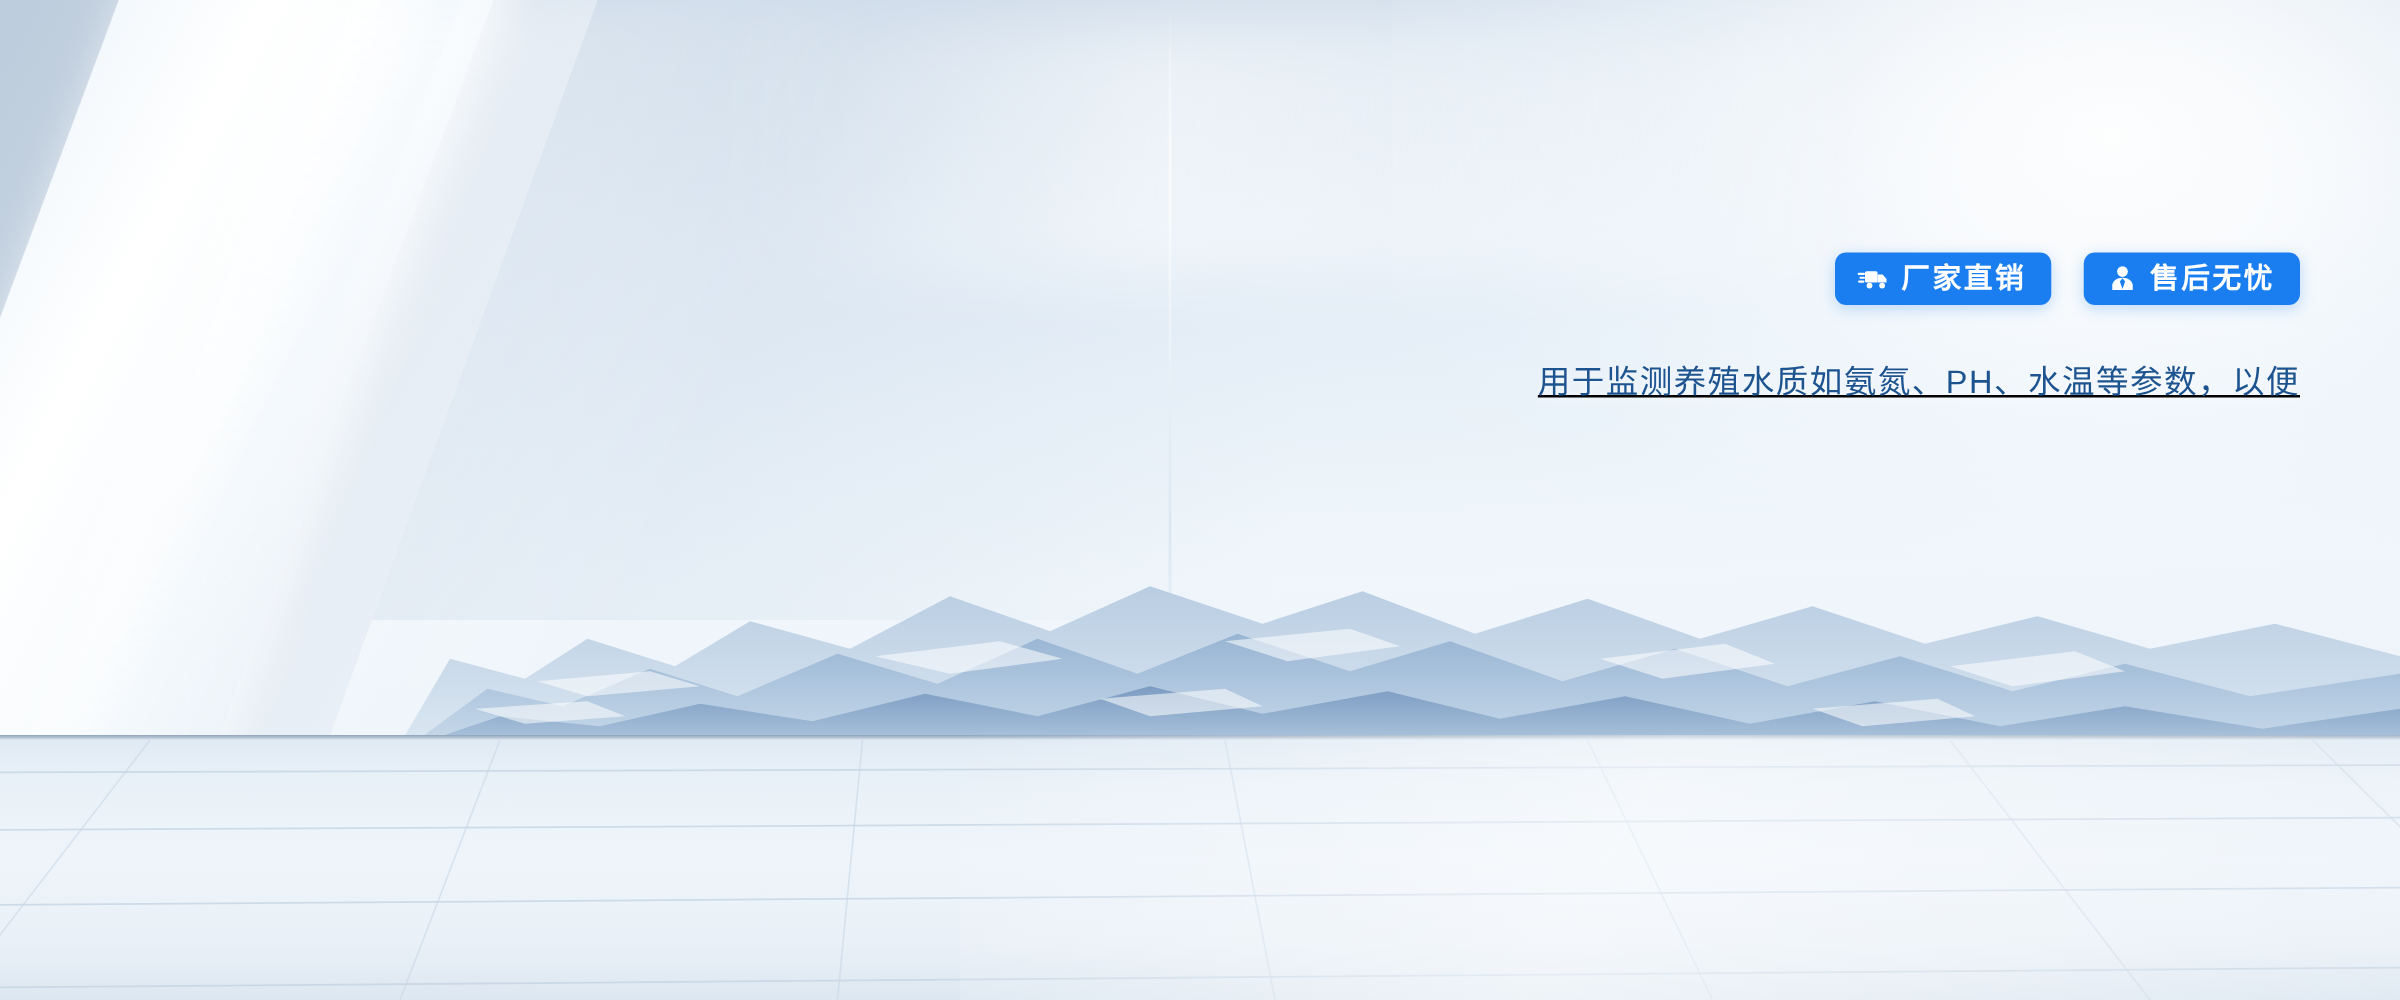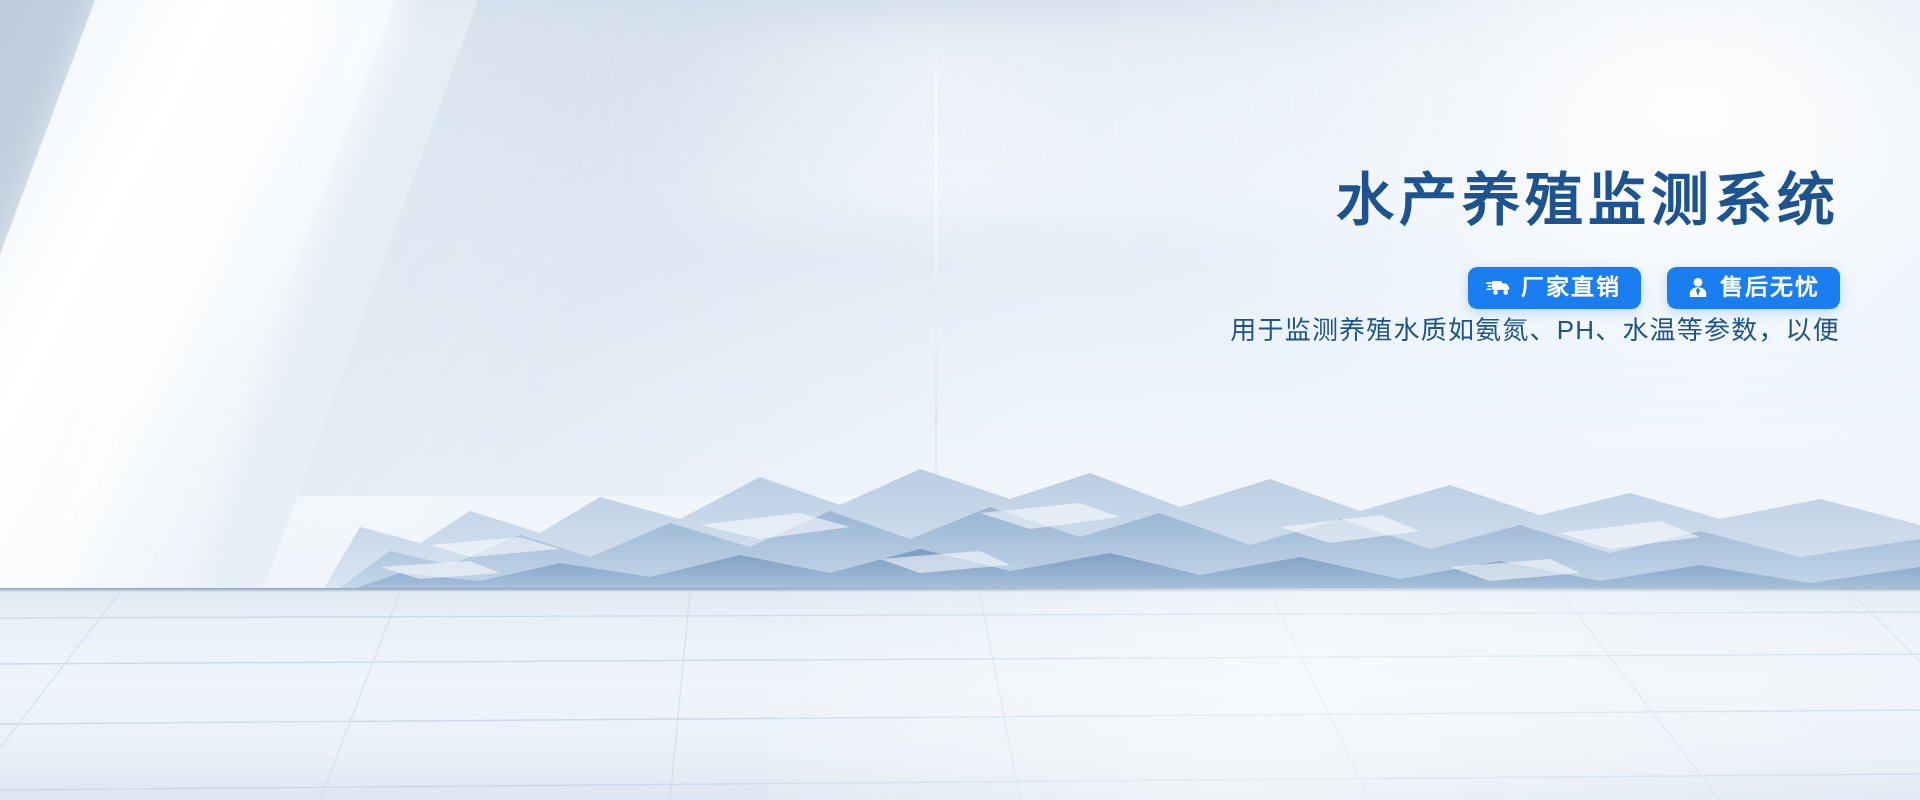--- a/index.html
+++ b/index.html
@@ -98,21 +98,21 @@
     background:#1a7ef0;border-radius:9px;
     padding:9px 20px 10px 18px;
     box-shadow:0 3px 12px rgba(26,126,240,.26);
     cursor:pointer;
   }
   .badge-icon{display:inline-flex;align-items:center;justify-content:center;width:26px;height:22px;}
   .badge-icon svg{display:block;}
   .badge-label{
     color:#fff;font-size:23px;font-weight:700;letter-spacing:2px;line-height:1;
   }
-  .desc{}
+  .desc{margin-top:40px;text-decoration:underline;}
   .desc-line{
     font-size:26px;line-height:1.62;color:#1d5490;letter-spacing:1.2px;
     font-weight:400;text-shadow:0 1px 6px rgba(255,255,255,.6);white-space:nowrap;
   }
 </style>
 </head>
 <body>
 
 <div class="banner">
 
@@ -178,21 +178,20 @@
           <line x1="1560" y1="0" x2="1720" y2="208"></line>
           <line x1="1850" y1="0" x2="2060" y2="208"></line>
         </g>
       </svg>
     </div>
     <div class="ground-sheen"></div>
   </div>
 
   <div class="content">
 
-    <h1 class="title">水产养殖监测系统</h1>
 
     <div class="badges">
 
       <div class="badge">
         <span class="badge-icon">
           <svg width="26" height="20" viewBox="0 0 26 20" fill="#ffffff">
             <rect x="6" y="4" width="10" height="9" rx="1.2"></rect>
             <path d="M16 6.5h4.1l3.1 3.6V13H16z"></path>
             <circle cx="9.6" cy="15.4" r="2.3"></circle>
             <circle cx="19.7" cy="15.4" r="2.3"></circle>

